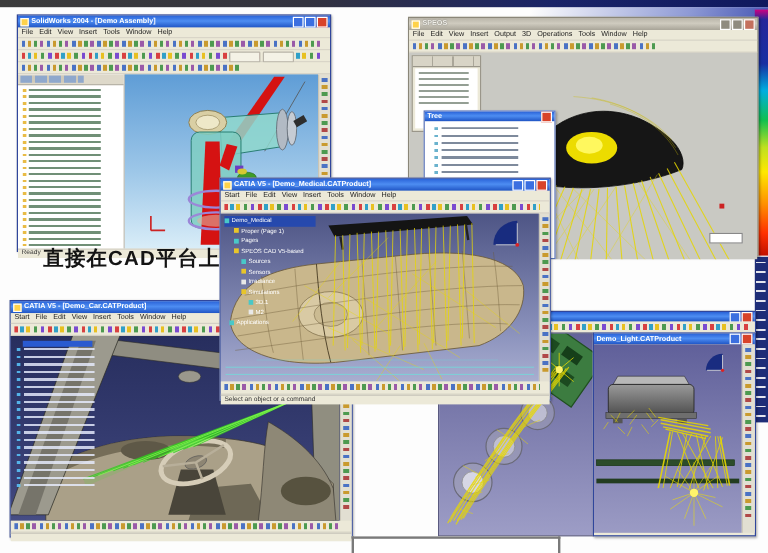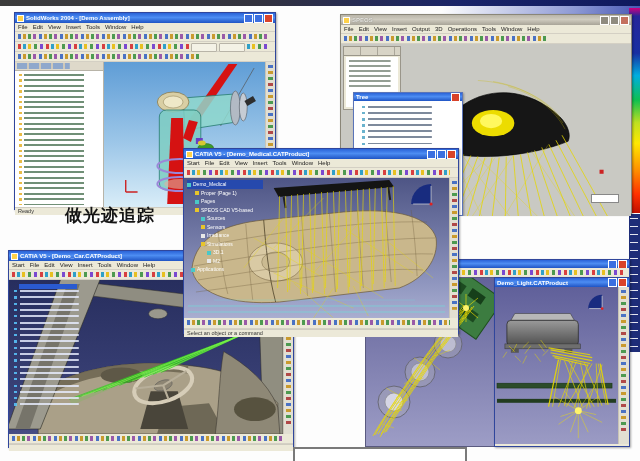--- a/index.html
+++ b/index.html
@@ -447,17 +447,17 @@
             <div class="ti">Applications</div>
           </div>
       </div>
       <div class="vstrip" style="width:8px"></div>
     </div>
     <div class="tools" style="height:10px"></div>
     <div class="status">Select an object or a command</div>
   </section>
 
   <div class="caption">
-    <div>做光迹追踪</div>
+    <div>直接在CAD平台上</div>
   </div>
   <div class="whitebox"></div>
 
 </div>
 
 </body></html>

